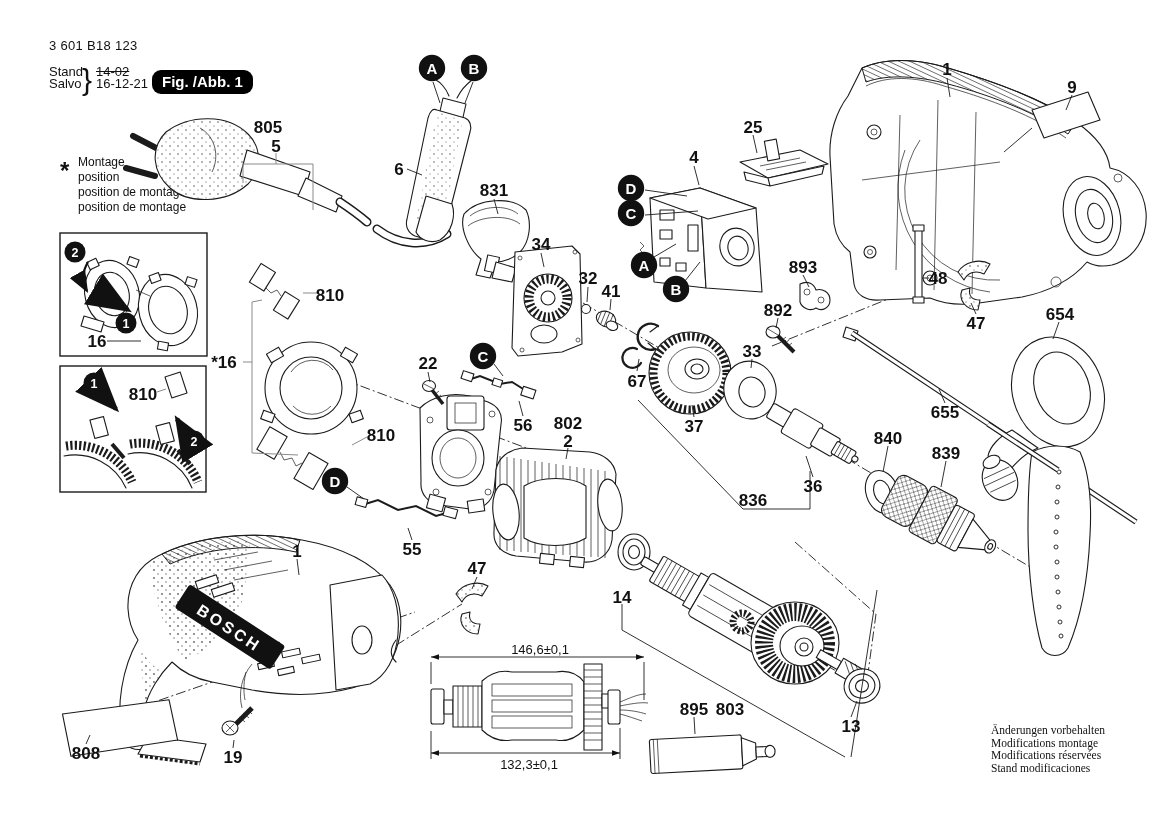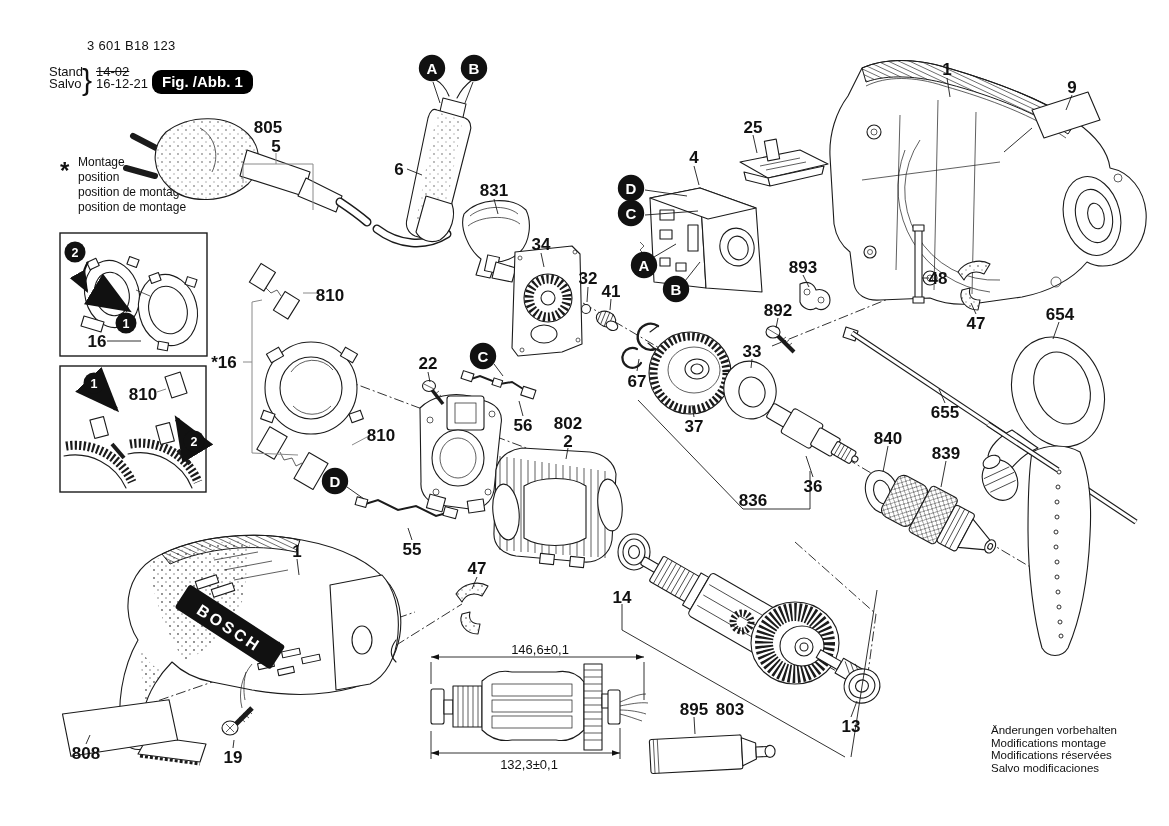--- a/index.html
+++ b/index.html
@@ -1,30 +1,30 @@
 <!DOCTYPE html>
 <html><head>
 <meta charset="utf-8">
 <style>
   html,body{margin:0;padding:0;background:#fff;}
   .stage{position:relative;width:1169px;height:826px;background:#fff;overflow:hidden;
          font-family:"Liberation Sans","DejaVu Sans",sans-serif;color:#111;}
   .stage svg{position:absolute;left:0;top:0;}
   .hdr{position:absolute;left:49px;top:36px;line-height:1.15;}
-  .pn{font-size:13px;letter-spacing:.3px;margin-left:38px;}
+  .pn{font-size:13px;letter-spacing:.3px;}
   .standissue{position:absolute;left:49px;top:66px;font-size:13px;line-height:12px;}
   .si-brace{position:absolute;left:82px;top:63px;font-size:30px;font-weight:400;}
   .si-dates{position:absolute;left:96px;top:66px;font-size:13px;line-height:12px;}
   .strike{text-decoration:line-through;}
   .figbox{position:absolute;left:152px;top:70px;background:#000;color:#fff;
           font-weight:bold;font-size:15px;padding:3px 10px 4px 10px;border-radius:9px;}
   .montage{position:absolute;left:60px;top:155px;}
   .montage .star{position:absolute;left:0;top:2px;font-size:24px;font-weight:bold;}
   .montage .mlines{margin-left:18px;font-size:12px;line-height:15px;}
-  .footer{position:absolute;left:991px;top:724px;font-size:11.5px;line-height:12.5px;}
+  .footer{position:absolute;left:991px;top:724px;font-size:11.5px;line-height:12.5px;font-family:Liberation Serif, serif;}
   
   .ln{fill:none;stroke:#1b1b1b;stroke-width:1.1;stroke-linecap:round;stroke-linejoin:round;}
   .lnf{fill:#fff;stroke:#1b1b1b;stroke-width:1.1;stroke-linejoin:round;}
   .thin{fill:none;stroke:#1b1b1b;stroke-width:.7;}
   .lead{fill:none;stroke:#1b1b1b;stroke-width:.9;}
   .grayln{fill:none;stroke:#8a8a8a;stroke-width:1;}
   .axis{fill:none;stroke:#1b1b1b;stroke-width:.9;stroke-dasharray:10 3 2 3;}
   .co{font:bold 17px "Liberation Sans","DejaVu Sans",sans-serif;fill:#111;text-anchor:middle;}
   .dimt{font:13px "Liberation Sans","DejaVu Sans",sans-serif;fill:#111;text-anchor:middle;}
   .mkL{font:bold 15px "Liberation Sans","DejaVu Sans",sans-serif;fill:#fff;text-anchor:middle;}
@@ -58,21 +58,21 @@
       <div>position</div>
       <div>position de montage</div>
       <div>position de montage</div>
     </div>
   </div>
 
   <div class="footer">
     <div>Änderungen vorbehalten</div>
     <div>Modifications montage</div>
     <div>Modifications réservées</div>
-    <div>Salvo modificaciones</div>
+    <div>Stand modificaciones</div>
   </div>
 
   <svg id="art" width="1169" height="826" viewBox="0 0 1169 826">
     <defs>
       <pattern id="dots" width="8" height="8" patternUnits="userSpaceOnUse">
         <circle cx="2" cy="2" r=".9" fill="#3a3a3a"></circle>
           <circle cx="6" cy="6" r=".7" fill="#3a3a3a"></circle>
       </pattern>
       <pattern id="hatchB" width="4.5" height="4.5" patternUnits="userSpaceOnUse" patternTransform="rotate(-65)">
         <line x1="0" y1="0" x2="0" y2="4.5" stroke="#222" stroke-width="1.2"></line>

